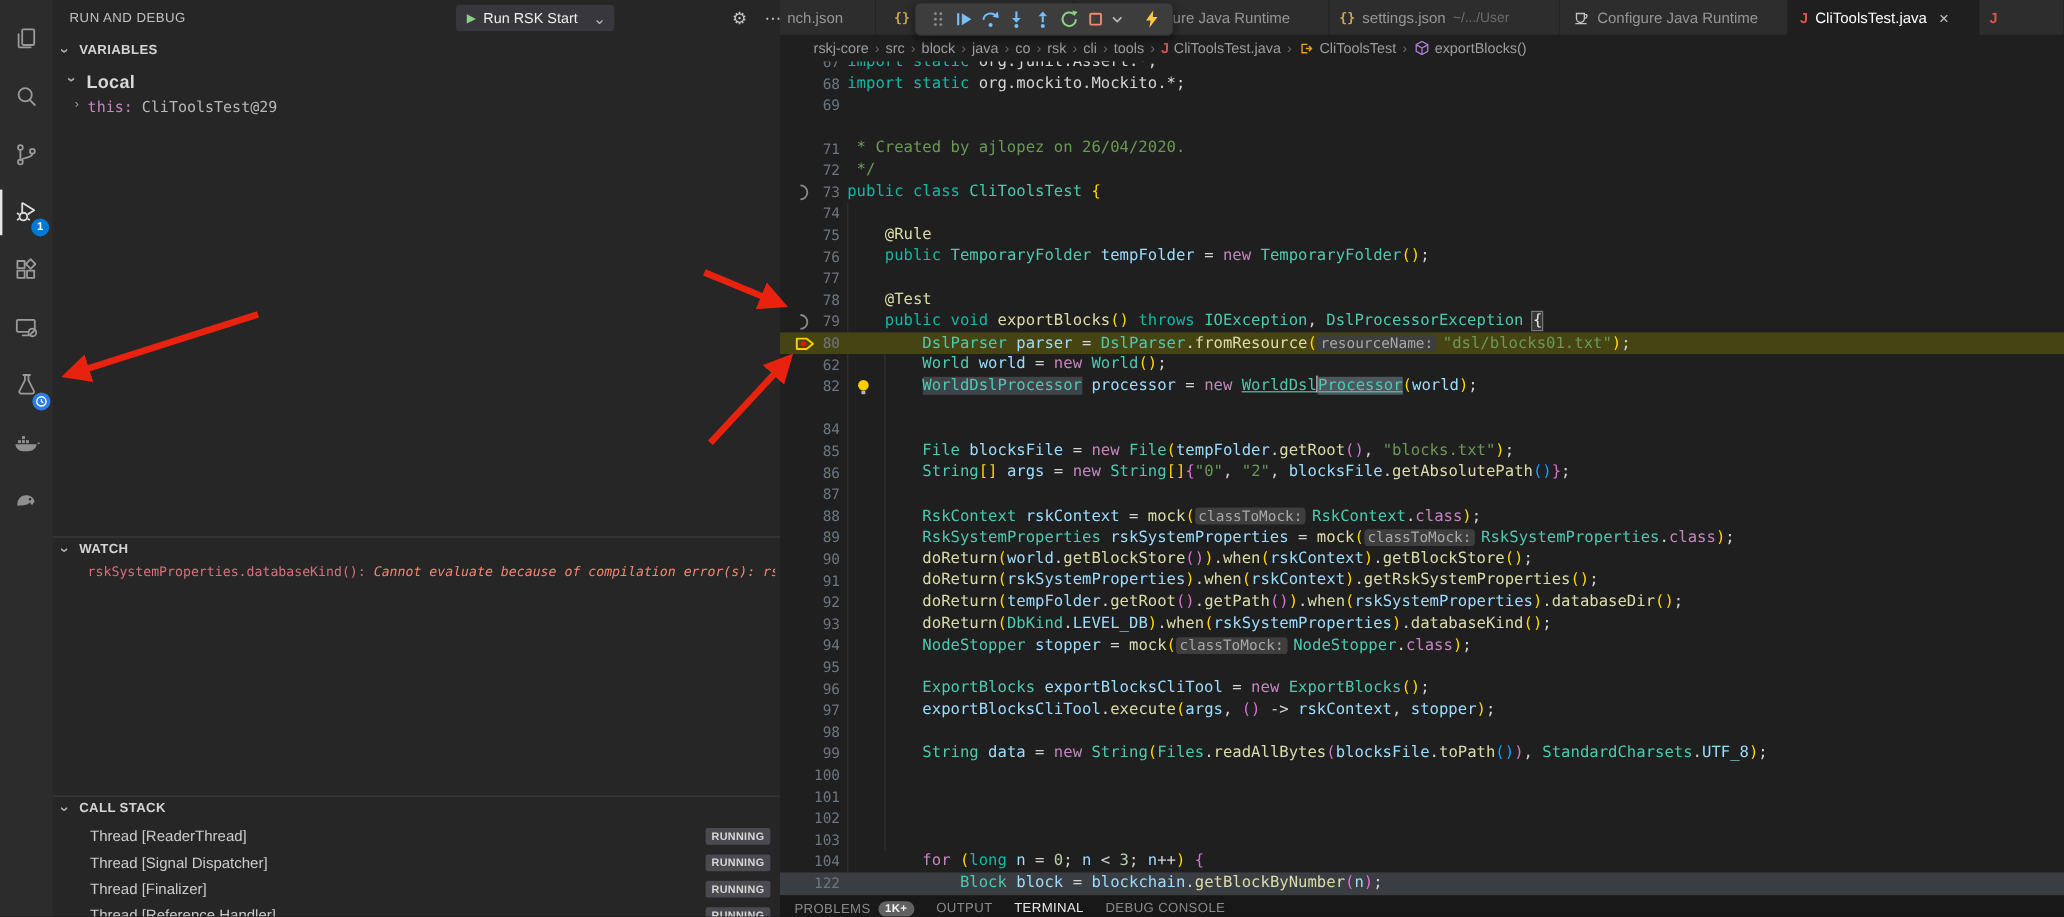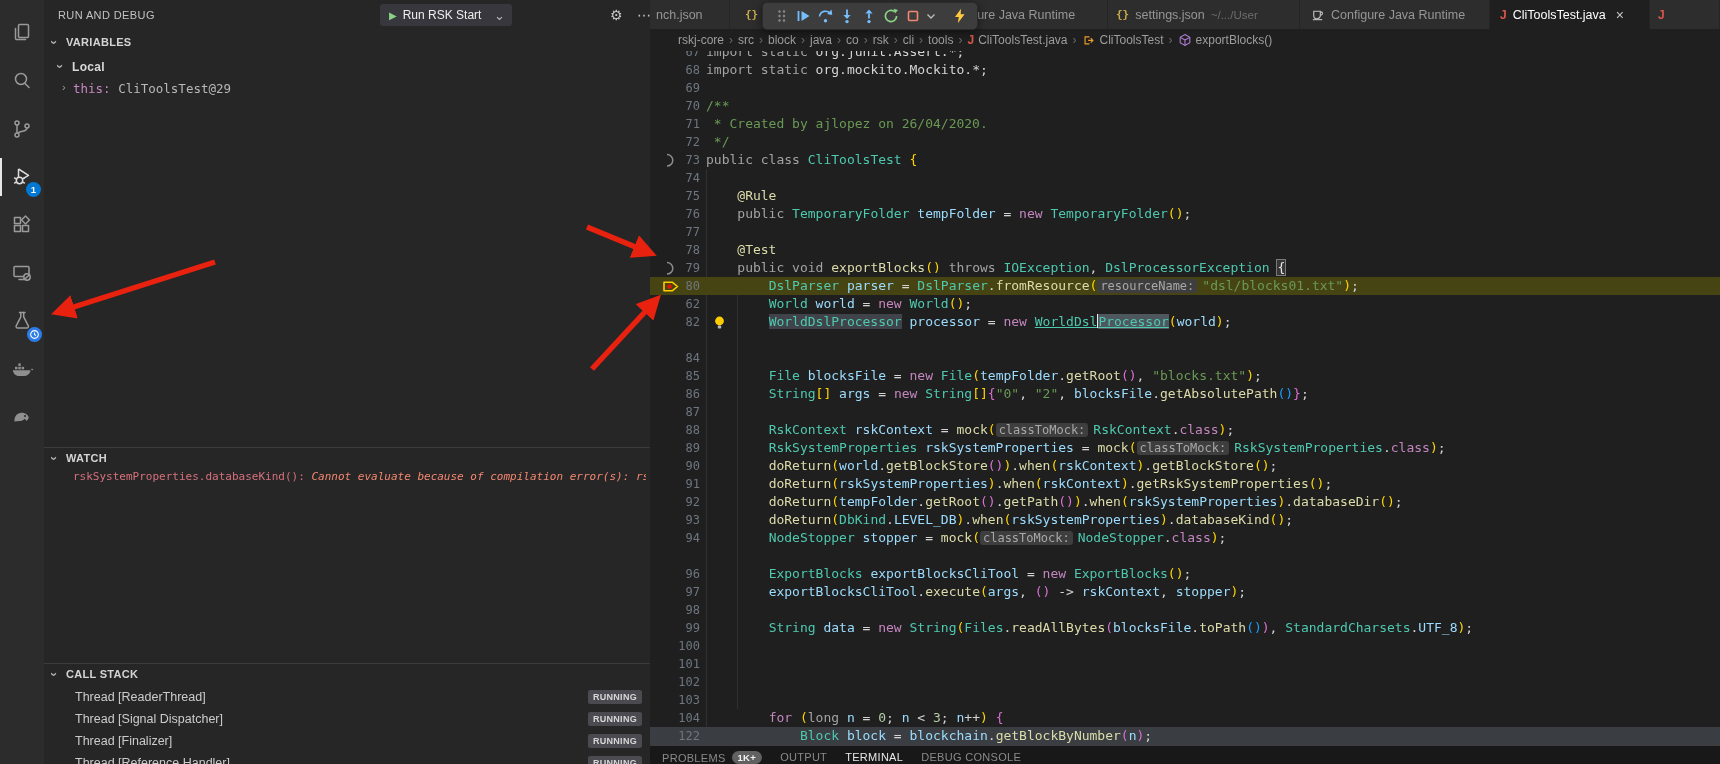--- a/index.html
+++ b/index.html
@@ -17,21 +17,21 @@
   #run-pill .play{color:#89d185;font-size:10px;margin:0 6px 0 9px}
   #run-pill .chev{margin-left:auto;margin-right:7px;color:#bbbbbb}
   .hdr-act{position:absolute;top:7px;color:#c5c5c5;font-size:14px;cursor:pointer}
   .chev{display:inline-block;transform:rotate(90deg);font-size:13px;color:#b0b0b0}
   .sec-hdr{position:absolute;left:0;width:100%;height:22px;font-size:11px;font-weight:bold;letter-spacing:.3px;color:#d4d4d4;cursor:pointer}
   .sec-hdr .chev{position:absolute;left:8px;top:3px}
   .sec-hdr .lbl{position:absolute;left:22px;top:4px}
   .sb-sep{position:absolute;left:0;width:100%;height:1px;background:#3c3c3c}
   .mono{font-family:"DejaVu Sans Mono",monospace}
   #var-local .chev{position:absolute;left:14px;top:3px}
-  #var-local .lbl{position:absolute;left:28px;top:4px;font-weight:bold;font-size:12px;color:#d8d8d8}
+  #var-local .lbl{position:absolute;left:28px;top:4px;font-weight:bold;font-size:15px;color:#d8d8d8}
   #var-this{position:absolute;left:0;width:100%;height:22px;cursor:pointer}
   #var-this .tw{position:absolute;left:18px;top:3px;color:#9a9a9a;font-size:11px}
   .watch-row{position:absolute;left:29px;right:4px;height:20px;font-size:11px;white-space:nowrap;overflow:hidden;cursor:pointer}
   .watch-expr{color:#d7707c}
   .watch-err{color:#f48771;font-style:italic}
   .thread-row{position:absolute;left:0;width:100%;height:22px;cursor:pointer}
   .thread-name{position:absolute;left:31px;top:4px;font-size:12.5px;color:#cccccc;white-space:nowrap}
   .thread-badge{position:absolute;right:8px;top:4px;background:#4a4a50;color:#d7d7d7;font-size:9px;font-weight:bold;padding:2px 5px;border-radius:2px;letter-spacing:.3px}
   
   #tabstrip{position:absolute;left:650px;top:0;width:1070px;height:29px;background:#222222;display:flex;z-index:6}
@@ -52,21 +52,21 @@
   
   #code{position:absolute;left:650px;top:51px;width:1070px;height:694px;overflow:hidden;background:#1f1f1f;z-index:2}
   .iguide{position:absolute;width:1px;background:#313131}
   .row{position:absolute;left:0;width:100%;height:18px}
   .row.debug-line{background:#474413}
   .row.muted-line{background:#3a3d41}
   .ln{position:absolute;left:0;width:50px;text-align:right;color:#6e7681;font:12px "DejaVu Sans Mono",monospace;line-height:18px}
   .gl{position:absolute;left:12px;top:2px;width:18px;height:15px}
   .bulbpos{position:absolute;left:62px;top:2px;width:15px;height:15px}
   .cl{position:absolute;left:56px;top:0;white-space:pre;font:13px "DejaVu Sans Mono",monospace;color:#d4d4d4;line-height:18px}
-  .xk{color:#a3a3a3}.xc{color:#c586c0}.xt{color:#4ec9b0}.xf{color:#dcdcaa}.xv{color:#9cdcfe}
+  .xk{color:#14b8a6}.xc{color:#c586c0}.xt{color:#4ec9b0}.xf{color:#dcdcaa}.xv{color:#9cdcfe}
   .xs{color:#6a9955}.xm{color:#6a9955}.xn{color:#b5cea8}.xa{color:#dcdcaa}.xo{color:#9cdcfe}.xp{color:#d4d4d4}
   .xb1{color:#ffd700}.xb2{color:#da70d6}.xb3{color:#179fff}
   .xbm{color:#e8e8e8;outline:1px solid #7a7a7a;background:rgba(110,110,110,.3)}
   .xh{background:#3e3e3e;color:#a8a8a8;border-radius:3px;padding:0 3px;margin-right:5px;font-size:12px}
   .xhl{background:#40444a}
   .xlnk{text-decoration:underline}
   .xsel{background:#4e565e}
   .xcur{display:inline-block;width:0;border-left:1.5px solid #ececec;height:14px;vertical-align:-2px}
   
   #panel{position:absolute;left:650px;top:745px;width:1070px;height:19px;background:#181818;border-top:1px solid #3e3e3e;display:flex;align-items:flex-start;padding:5px 0 0 12px;box-sizing:border-box;z-index:6}
@@ -412,24 +412,20 @@
         <span class="cl"><span class="xk">import</span><span class="xp"> </span><span class="xk">static</span><span class="xp"> org.junit.Assert.*;</span></span>
       </div>
       <div class="row" style="top: 10px;">
         <span class="ln">68</span>
         <span class="cl"><span class="xk">import</span><span class="xp"> </span><span class="xk">static</span><span class="xp"> org.mockito.Mockito.*;</span></span>
       </div>
       <div class="row" style="top: 28px;">
         <span class="ln">69</span>
         <span class="cl"></span>
       </div>
-      <div class="row" style="top: 46px;">
-        <span class="ln">70</span>
-        <span class="cl"><span class="xm">/**</span></span>
-      </div>
       <div class="row" style="top: 64px;">
         <span class="ln">71</span>
         <span class="cl"><span class="xm"> * Created by ajlopez on 26/04/2020.</span></span>
       </div>
       <div class="row" style="top: 82px;">
         <span class="ln">72</span>
         <span class="cl"><span class="xm"> */</span></span>
       </div>
       <div class="row" style="top: 100px;">
         <span class="gl">
@@ -529,20 +525,24 @@
         <span class="ln">92</span>
         <span class="cl"><span class="xp">        </span><span class="xf">doReturn</span><span class="xb1">(</span><span class="xv">tempFolder</span><span class="xp">.</span><span class="xf">getRoot</span><span class="xb2">()</span><span class="xp">.</span><span class="xf">getPath</span><span class="xb2">()</span><span class="xb1">)</span><span class="xp">.</span><span class="xf">when</span><span class="xb1">(</span><span class="xv">rskSystemProperties</span><span class="xb1">)</span><span class="xp">.</span><span class="xf">databaseDir</span><span class="xb1">()</span><span class="xp">;</span></span>
       </div>
       <div class="row" style="top: 460px;">
         <span class="ln">93</span>
         <span class="cl"><span class="xp">        </span><span class="xf">doReturn</span><span class="xb1">(</span><span class="xt">DbKind</span><span class="xp">.</span><span class="xo">LEVEL_DB</span><span class="xb1">)</span><span class="xp">.</span><span class="xf">when</span><span class="xb1">(</span><span class="xv">rskSystemProperties</span><span class="xb1">)</span><span class="xp">.</span><span class="xf">databaseKind</span><span class="xb1">()</span><span class="xp">;</span></span>
       </div>
       <div class="row" style="top: 478px;">
         <span class="ln">94</span>
         <span class="cl"><span class="xp">        </span><span class="xt">NodeStopper</span><span class="xp"> </span><span class="xv">stopper</span><span class="xp"> = </span><span class="xf">mock</span><span class="xb1">(</span><span class="xh">classToMock:</span><span class="xt">NodeStopper</span><span class="xp">.</span><span class="xc">class</span><span class="xb1">)</span><span class="xp">;</span></span>
+      </div>
+      <div class="row" style="top: 496px;">
+        <span class="ln">95</span>
+        <span class="cl"></span>
       </div>
       <div class="row" style="top: 514px;">
         <span class="ln">96</span>
         <span class="cl"><span class="xp">        </span><span class="xt">ExportBlocks</span><span class="xp"> </span><span class="xv">exportBlocksCliTool</span><span class="xp"> = </span><span class="xc">new</span><span class="xp"> </span><span class="xt">ExportBlocks</span><span class="xb1">()</span><span class="xp">;</span></span>
       </div>
       <div class="row" style="top: 532px;">
         <span class="ln">97</span>
         <span class="cl"><span class="xp">        </span><span class="xv">exportBlocksCliTool</span><span class="xp">.</span><span class="xf">execute</span><span class="xb1">(</span><span class="xv">args</span><span class="xp">, </span><span class="xb2">()</span><span class="xp"> -&gt; </span><span class="xv">rskContext</span><span class="xp">, </span><span class="xv">stopper</span><span class="xb1">)</span><span class="xp">;</span></span>
       </div>
       <div class="row" style="top: 550px;">

